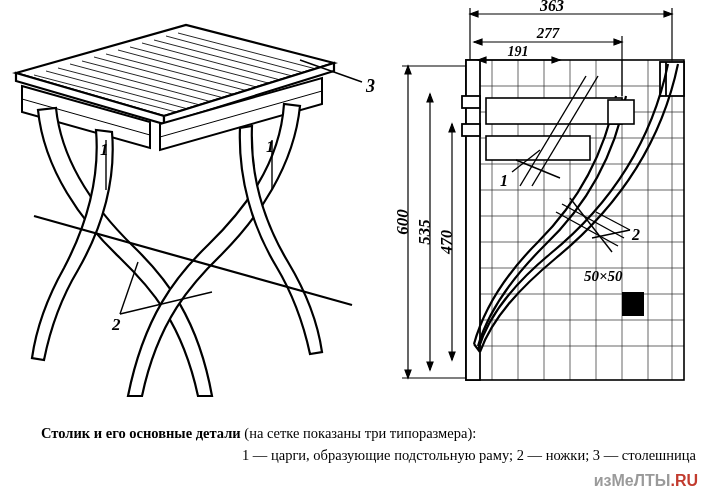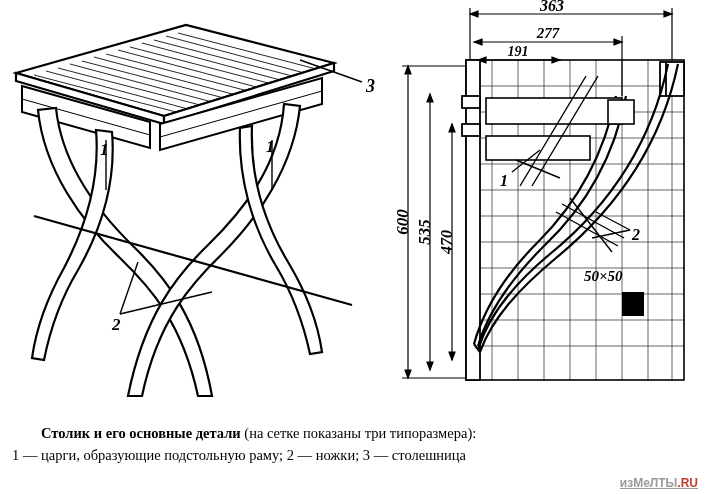--- a/index.html
+++ b/index.html
@@ -15,29 +15,28 @@
 
   .figure{position:absolute;left:0;top:0;width:706px;height:420px;}
   .caption{
     position:absolute;left:12px;top:424px;width:684px;
   }
   .caption .line1{
     font-size:14.5px;font-weight:bold;line-height:18px;margin-left:29px;
   }
   .caption .line1 .norm{font-weight:normal;}
   .caption .line2{
-    font-size:14.5px;line-height:19px;margin-top:4px;
+    font-size:14.5px;line-height:19px;margin-top:4px;text-align:right;
   }
   .watermark{
     position:absolute;right:8px;bottom:4px;
     font-family:"Liberation Sans", sans-serif;
-    font-size:12px;font-weight:bold;
+    font-size:16px;font-weight:bold;
     color:#9a9a9a;
     letter-spacing:0px;
-    text-decoration:underline;
   }
   .watermark .ru{color:#c23b2e;}
   svg{display:block;}
   .lbl{
     font-family:"Liberation Serif", serif;
     font-weight:bold;
     font-style:italic;
   }
 </style>
 </head>

